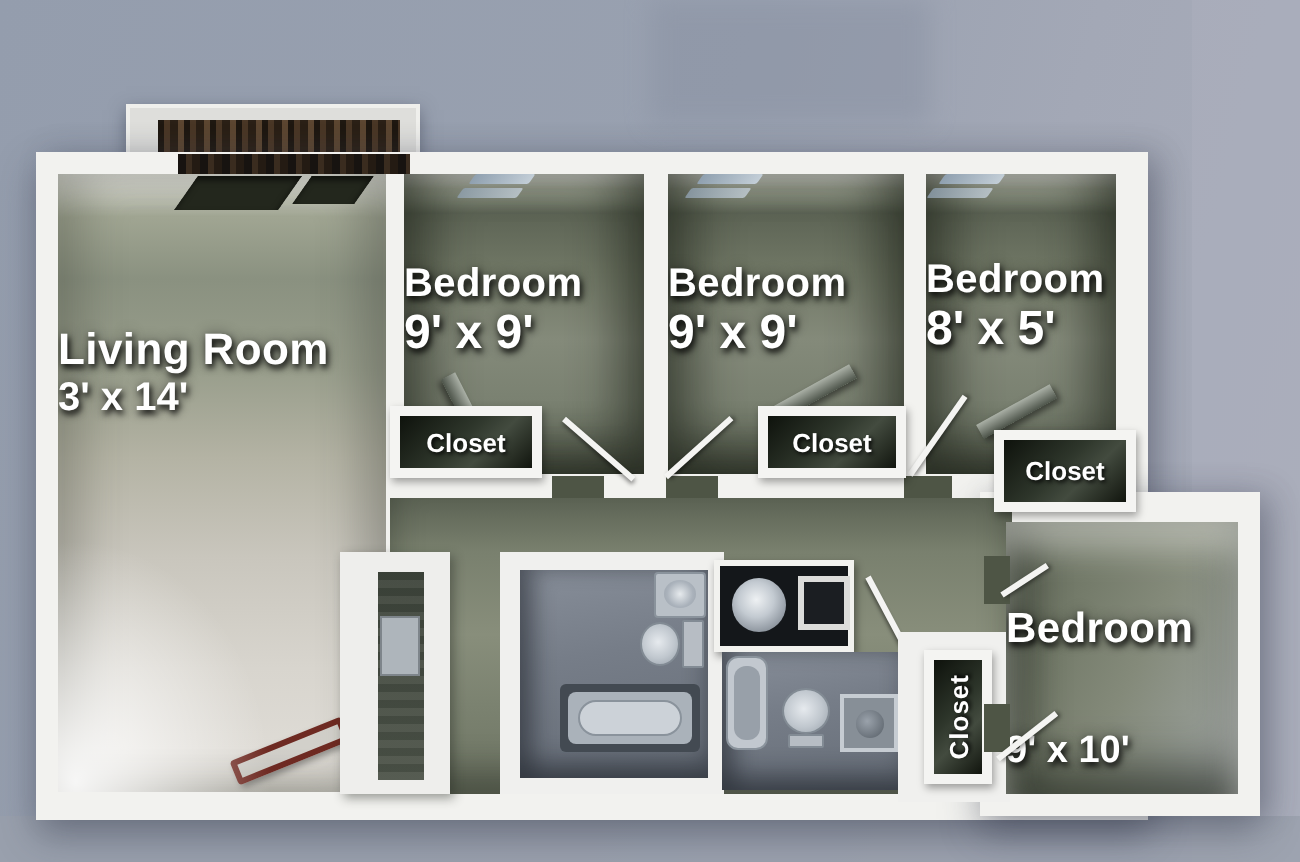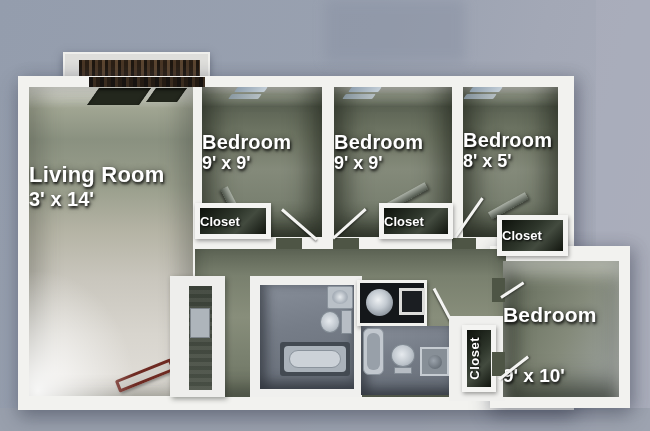--- a/index.html
+++ b/index.html
@@ -37,28 +37,28 @@
   }
   .hallfloor{
     position:absolute;
     background:linear-gradient(180deg,#5c6354 0%,#79806e 18%,#888e7b 46%,#7b8270 70%,#6d7463 100%);
     box-shadow:inset 0 -12px 16px rgba(28,33,25,.4);
   }
   
   .rlabel{position:absolute;left:0;right:0;text-align:left;color:#fff;font-weight:bold;
     text-shadow:1px 2px 3px rgba(0,0,0,.9),0 0 7px rgba(0,0,0,.45);line-height:1.1;}
   .rlabel .nm{font-size:20px;letter-spacing:.2px;}
-  .rlabel .dm{font-size:18px;margin-top:1px;}
+  .rlabel .dm{font-size:24px;margin-top:1px;}
   .rlabel.big .nm{font-size:22px;}
   .rlabel.big .dm{font-size:20px;}
   
   .badge{
     position:absolute;border:5px solid #f4f4f2;
     background:linear-gradient(135deg,#0e120c 0%,#2e362b 45%,#434b3f 65%,#11150e 100%);
-    display:flex;align-items:center;
+    display:flex;align-items:center;justify-content:center;
     color:#fff;font-weight:bold;font-size:13px;
     text-shadow:1px 1px 2px rgba(0,0,0,.95);
     box-shadow:1px 2px 4px rgba(0,0,0,.35);
   }
   .badge.vert span{writing-mode:vertical-rl;transform:rotate(180deg);letter-spacing:.5px;}
   
   .swing{position:absolute;height:3px;background:#f4f4f2;transform-origin:0 50%;
     box-shadow:1px 1px 2px rgba(0,0,0,.45);}
   .panel{position:absolute;height:8px;background:linear-gradient(180deg,#aab0a6,#4d544a);
     transform-origin:0 50%;box-shadow:1px 2px 3px rgba(0,0,0,.5);}

